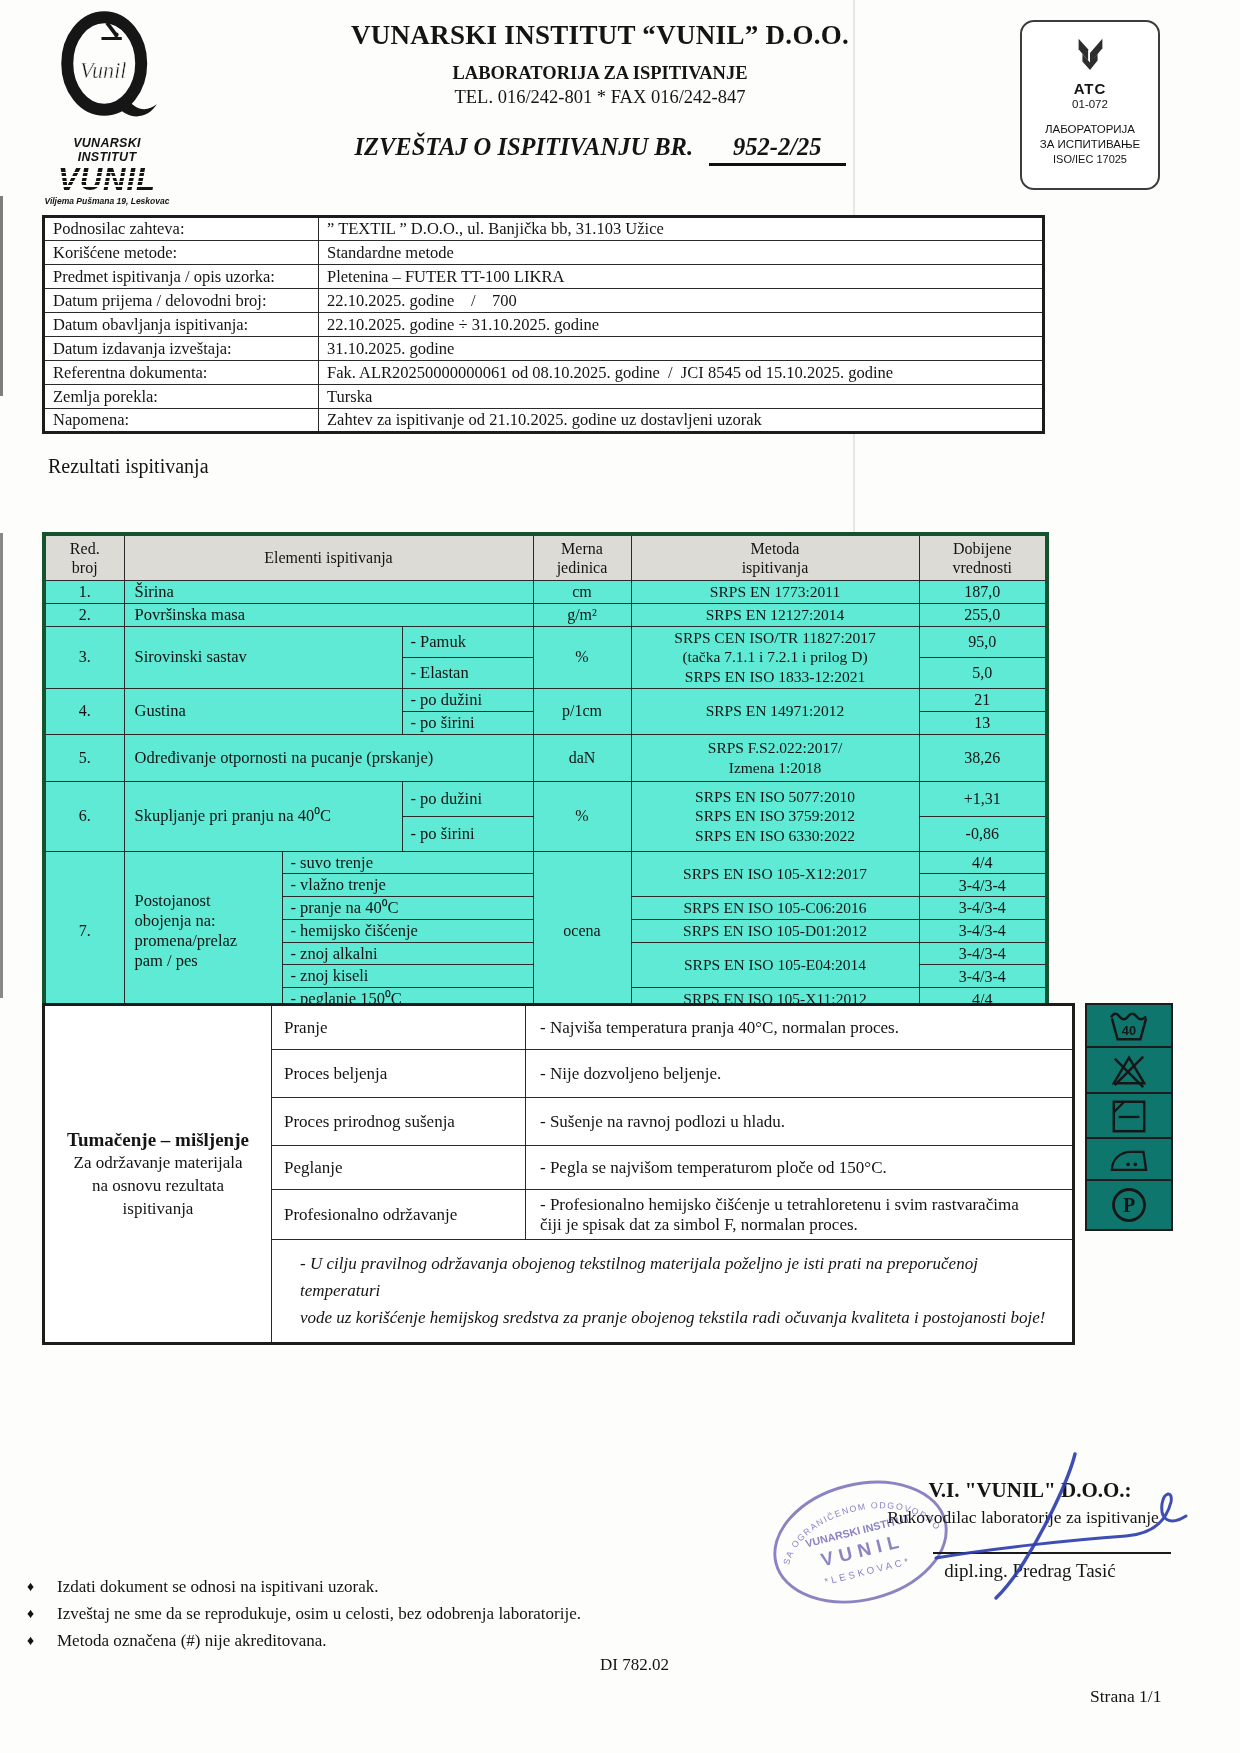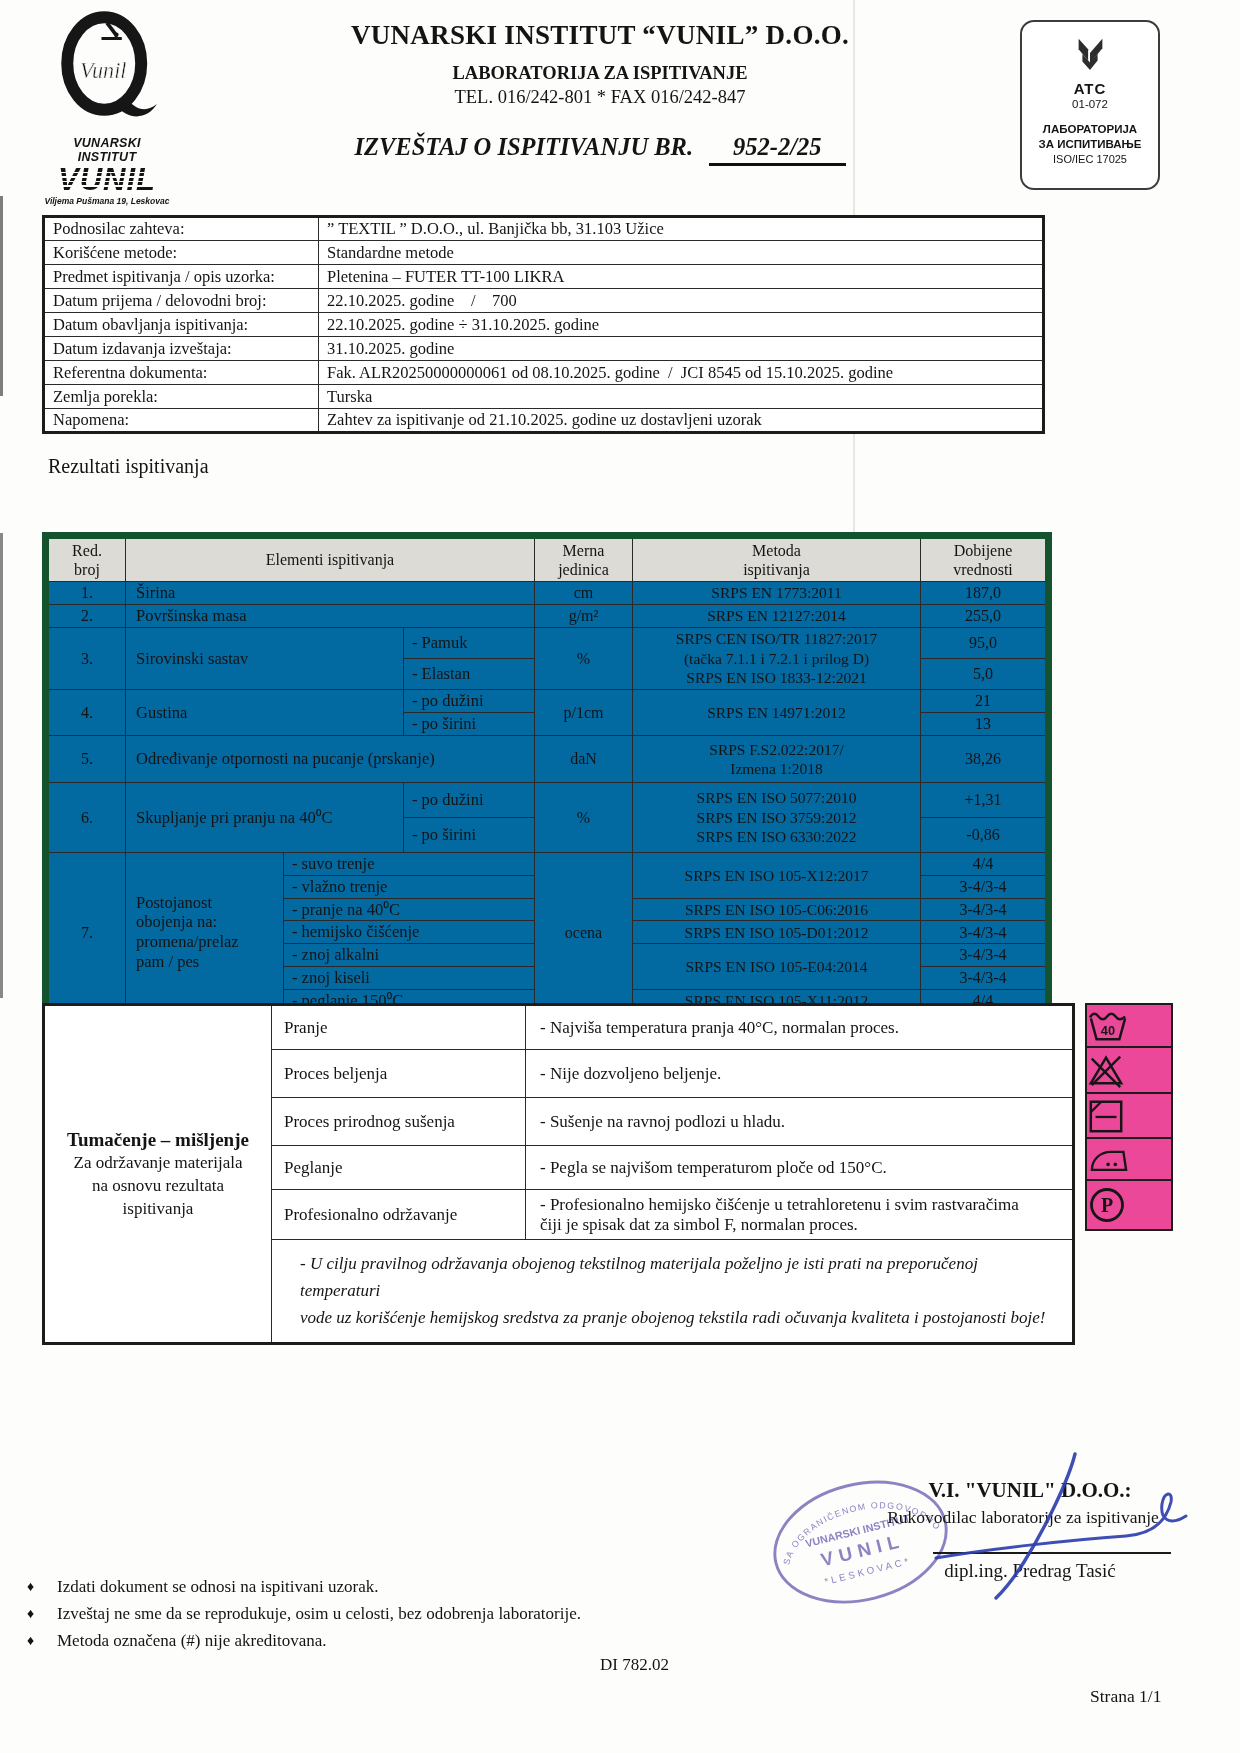--- a/index.html
+++ b/index.html
@@ -29,53 +29,53 @@
   .hc .haddr{font-size:18.5px;margin-top:3px}
   .hc .tel{font-size:18.5px;margin-top:3px}
   .title-line{left:280px;top:133px;width:640px;text-align:center;
               font-size:24.5px;font-weight:bold;font-style:italic;white-space:nowrap}
   .title-line .num{border-bottom:3.5px solid #101010;padding:0 24px 2px 24px;margin-left:16px;display:inline-block}
 
   .badge{left:1020px;top:20px;width:140px;height:170px;border:2.5px solid #3c3c3c;border-radius:14px;
          text-align:center;font-family:"Liberation Sans",sans-serif;background:#fff}
   .badge .atc{font-weight:bold;font-size:15px;letter-spacing:1px;margin-top:2px}
   .badge .code{font-size:11.5px;margin-top:1px}
-  .badge .lab1{font-size:11.5px;font-weight:bold;margin-top:12px;line-height:1.3}
+  .badge .lab1{font-size:11.5px;font-weight:normal;margin-top:12px;line-height:1.3}
   .badge .iso{font-size:11px;margin-top:1px}
 
   
   table{border-collapse:collapse;table-layout:fixed}
   .it{left:42px;top:215px;width:1003px;border:3px solid #1c1c1c;background:#fff}
   .it td{border:1.7px solid #2a2a2a;font-size:16.5px;padding:0 8px;height:24px;white-space:pre-wrap;overflow:hidden}
 
   .section-title{left:48px;top:455px;font-size:20px}
 
   
-  .rt{left:42px;top:532px;width:1003px;border:7px solid #14532d;background:#0369a1}
+  .rt{left:42px;top:532px;width:1003px;border:4px solid #14532d;background:#5eead4}
   .rt td{border:1.7px solid #2a2a2a;font-size:16px;text-align:center;padding:1px 3px;line-height:1.2;overflow:hidden}
   .rt .hd{background:#dcdbd6;white-space:pre-line;font-size:16px}
   .rt .el{text-align:left;padding-left:10px;font-size:16.5px;white-space:pre-line}
   .rt .sub{text-align:left;padding-left:8px;font-size:16.5px}
   .rt .meth{font-size:15.5px;white-space:pre-line;line-height:1.25}
   .h46{height:46px}.h23{height:23px}.h31{height:31px}.h47{height:47px}.h35{height:35px}.h22{height:22px}
 
   
   .ct{left:42px;top:1003px;width:1033px;border:3px solid #1c1c1c;background:#fff}
   .ct td{border:1.7px solid #2a2a2a;font-size:17px;overflow:hidden}
   .ct .headcell{text-align:center;line-height:1.35;vertical-align:middle}
   .ct .headcell .t1{font-weight:bold;font-size:19px}
   .ct .headcell .t2{font-size:17px;white-space:pre-line}
   .ct .lab{text-align:left;padding-left:12px}
   .ct .desc{text-align:left;padding-left:14px;white-space:pre-line}
   .ct .notecell{font-style:italic;padding:10px 24px 10px 28px;white-space:pre-line;line-height:1.6;text-align:left}
   .r45{height:45px}.r48{height:48px}.r44{height:44px}.r50{height:50px}.r93{height:93px}
 
   
   .symcol{left:1085px;top:1003px;width:88px}
-  .symcell{height:45px;border:2.2px solid #1c1c1c;background:#ec4899;display:flex;align-items:center;justify-content:flex-start}
+  .symcell{height:45px;border:2.2px solid #1c1c1c;background:#0f766e;display:flex;align-items:center;justify-content:center}
   .symcell + .symcell{margin-top:-2.2px}
   .s48{height:48px}.s44{height:44px}.s52{height:52px}
 
   
   .sig-company{left:900px;top:1478px;width:260px;text-align:center;font-size:21px;font-weight:bold;white-space:nowrap}
   .sig-role{left:867px;top:1507px;width:312px;text-align:center;font-size:17.5px;white-space:nowrap}
   .sig-line{left:933px;top:1552px;width:238px;border-bottom:2.5px solid #1a1a1a;height:0}
   .sig-name{left:920px;top:1560px;width:220px;text-align:center;font-size:19px;white-space:nowrap}
   .stamp{left:768px;top:1478px;transform:rotate(-14deg);opacity:.88}
   .sig-scribble{left:930px;top:1446px}

